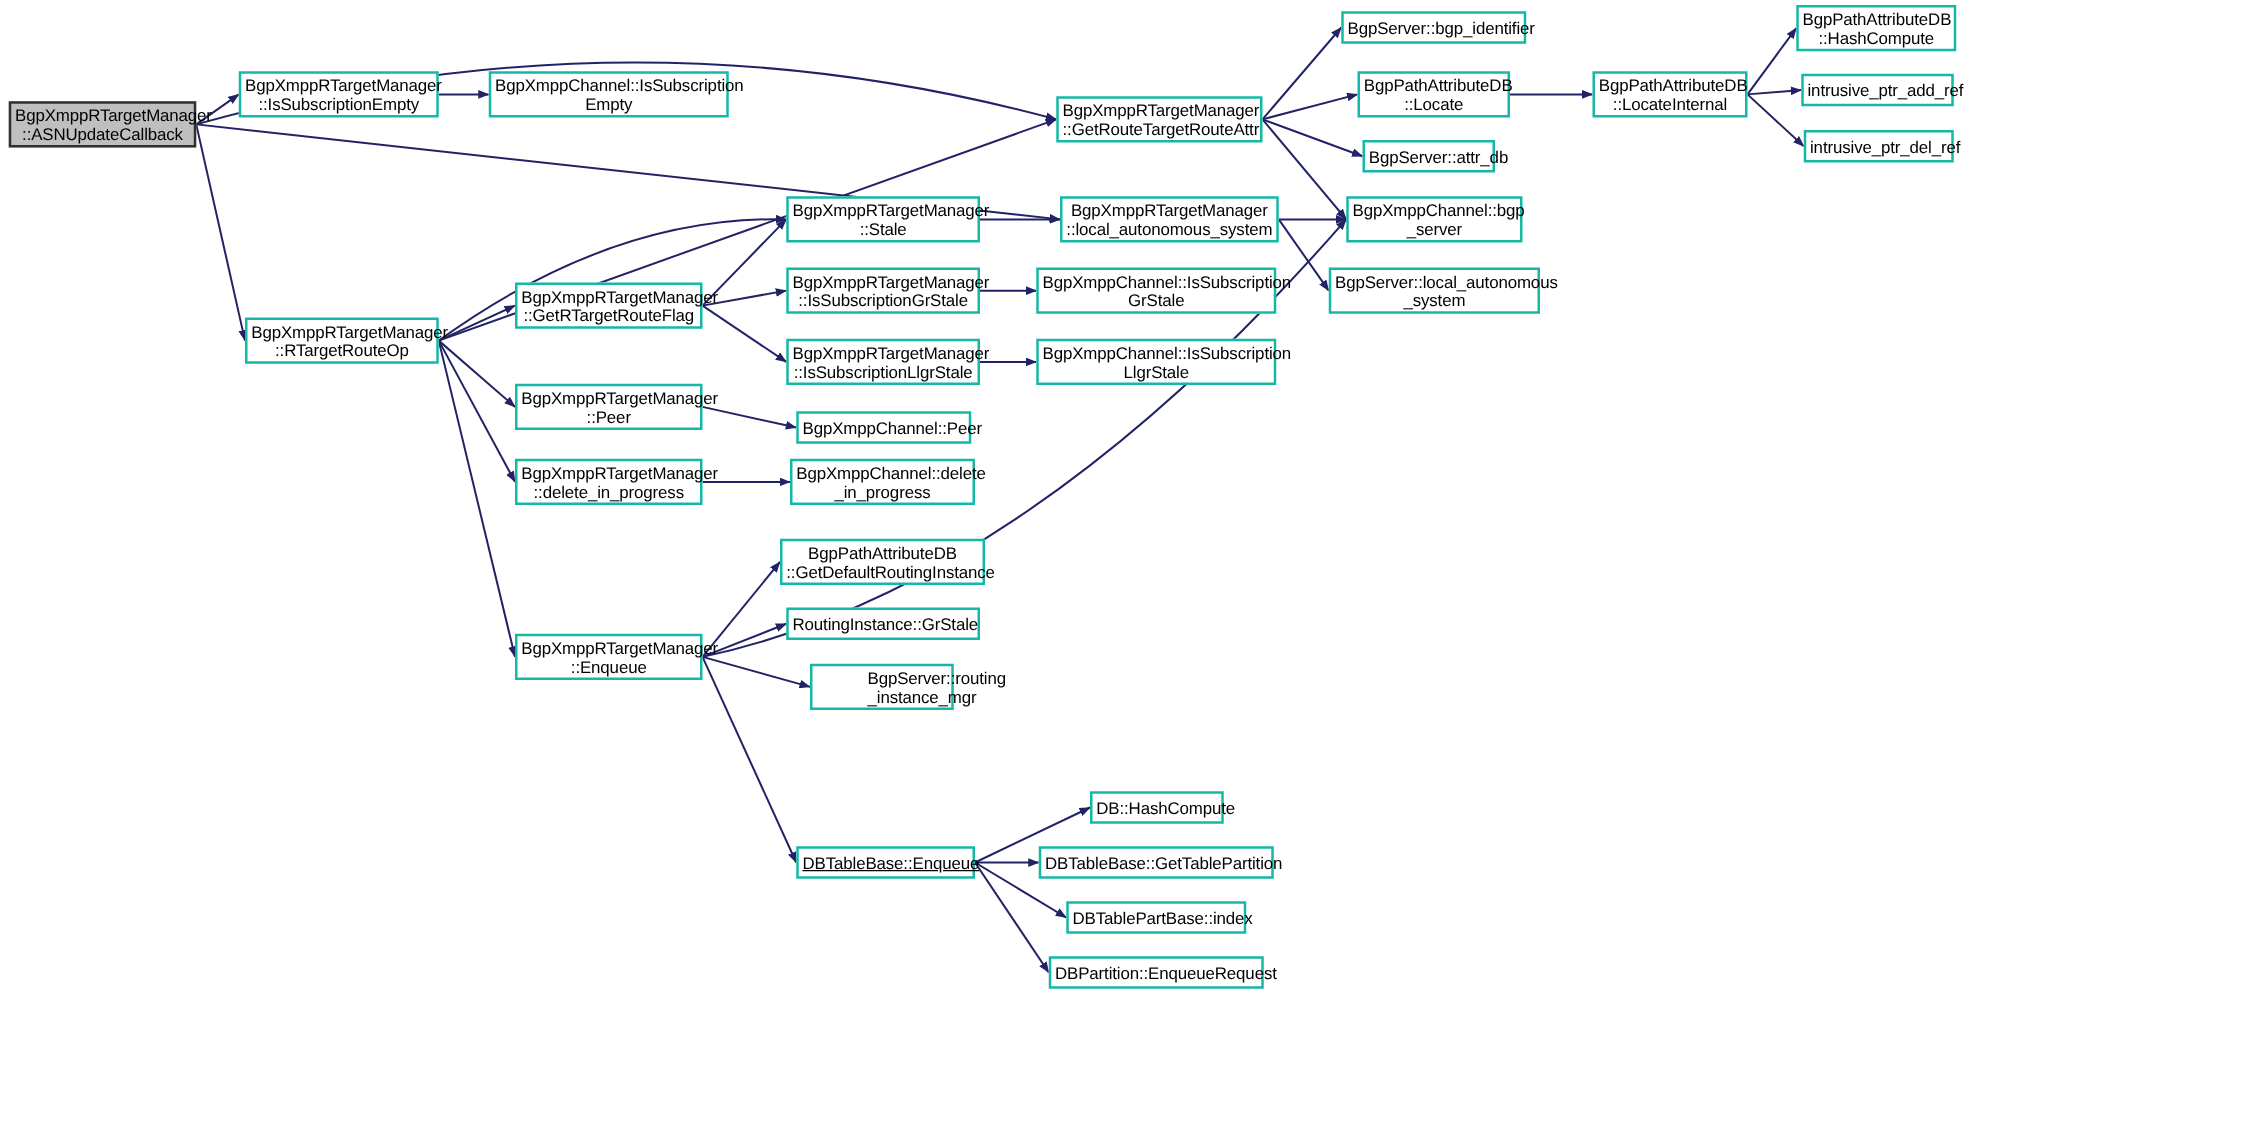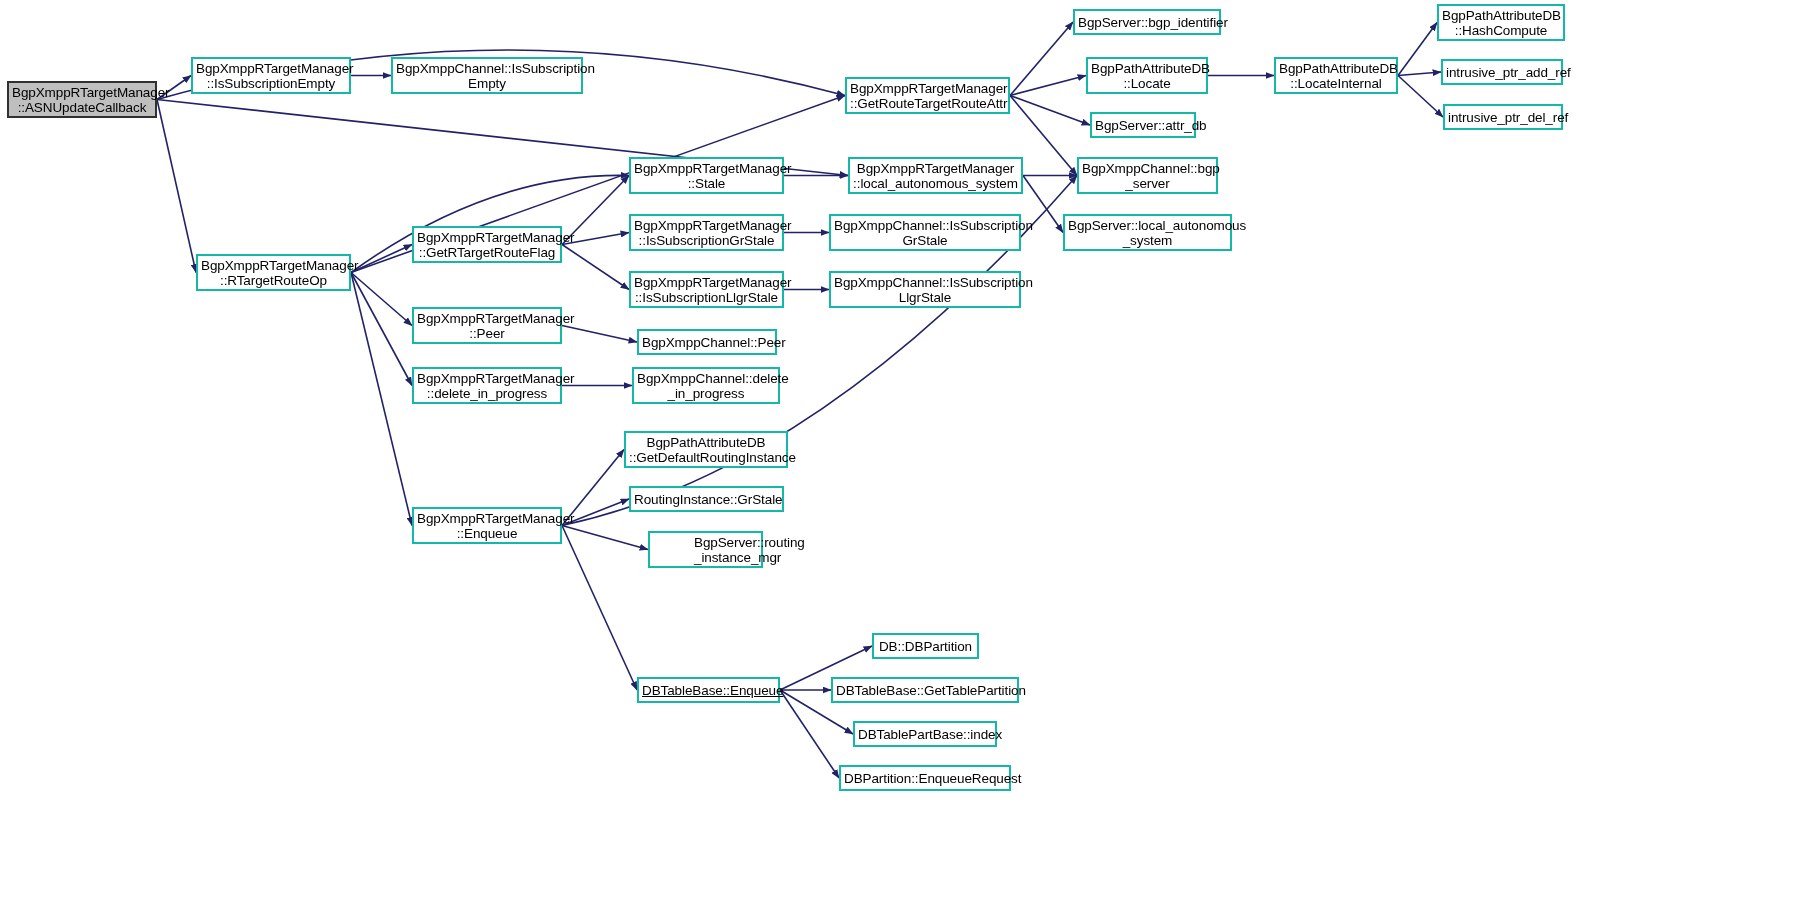--- a/index.html
+++ b/index.html
@@ -143,17 +143,17 @@
     <div class="node" style="left: 632px; top: 367px; width: 148px; height: 37px;"><span class="lbl">BgpXmppChannel::delete
 _in_progress</span></div>
     <div class="node" style="left: 624px; top: 431px; width: 164px; height: 37px;"><span class="lbl">BgpPathAttributeDB
 ::GetDefaultRoutingInstance</span></div>
     <div class="node" style="left: 629px; top: 486px; width: 155px; height: 26px;"><span class="lbl">RoutingInstance::GrStale</span></div>
     <div class="node" style="left: 648px; top: 531px; width: 115px; height: 37px; padding-left: 44px;"><span class="lbl">BgpServer::routing
 _instance_mgr</span></div>
     <div class="node" style="left: 412px; top: 507px; width: 150px; height: 37px;"><span class="lbl">BgpXmppRTargetManager
 ::Enqueue</span></div>
     <div class="node" style="left: 637px; top: 677px; width: 143px; height: 26px; text-decoration: underline;"><span class="lbl">DBTableBase::Enqueue</span></div>
-    <div class="node" style="left: 872px; top: 633px; width: 107px; height: 26px;"><span class="lbl">DB::DBPartition</span></div>
+    <div class="node" style="left: 872px; top: 633px; width: 107px; height: 26px;"><span class="lbl">DB::HashCompute</span></div>
     <div class="node" style="left: 831px; top: 677px; width: 188px; height: 26px;"><span class="lbl">DBTableBase::GetTablePartition</span></div>
     <div class="node" style="left: 853px; top: 721px; width: 144px; height: 26px;"><span class="lbl">DBTablePartBase::index</span></div>
     <div class="node" style="left: 839px; top: 765px; width: 172px; height: 26px;"><span class="lbl">DBPartition::EnqueueRequest</span></div>
   </div>
 
 </body></html>

